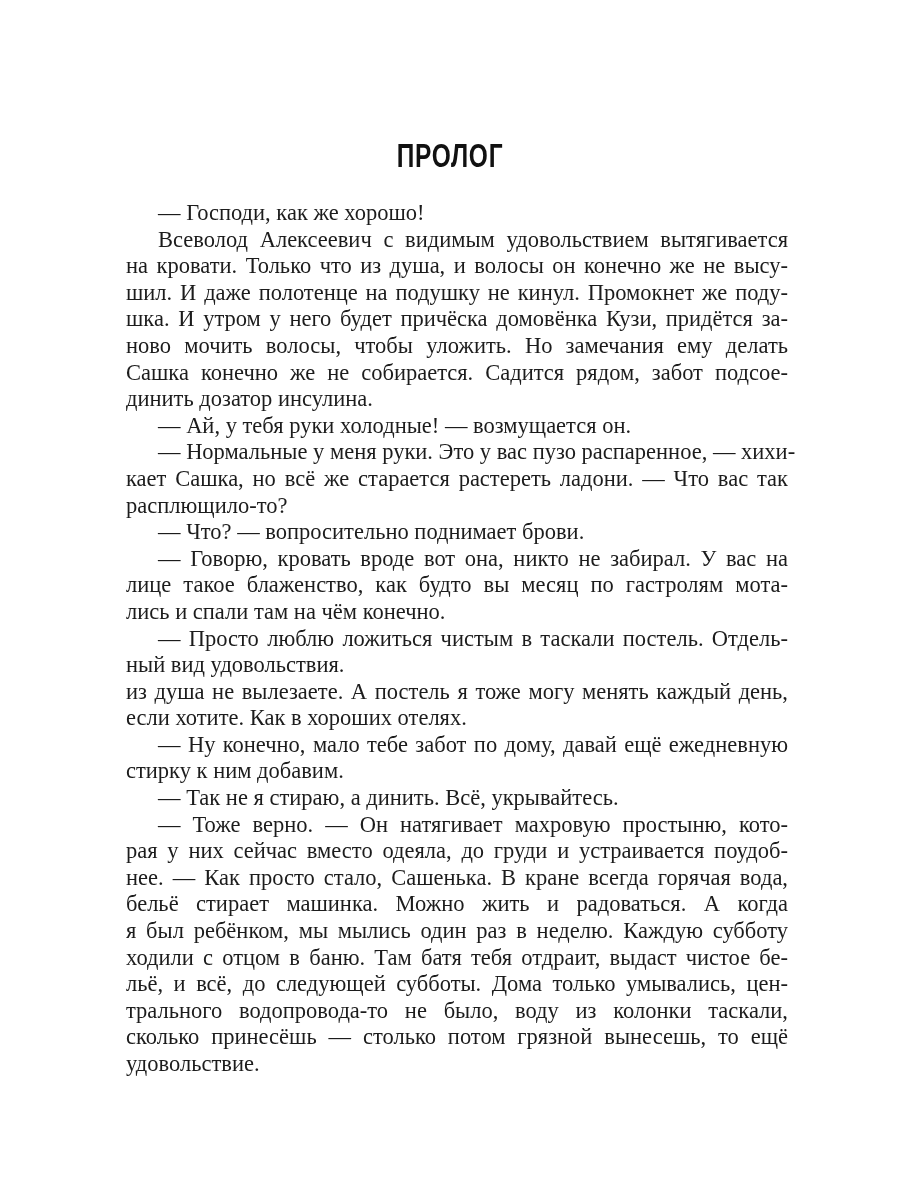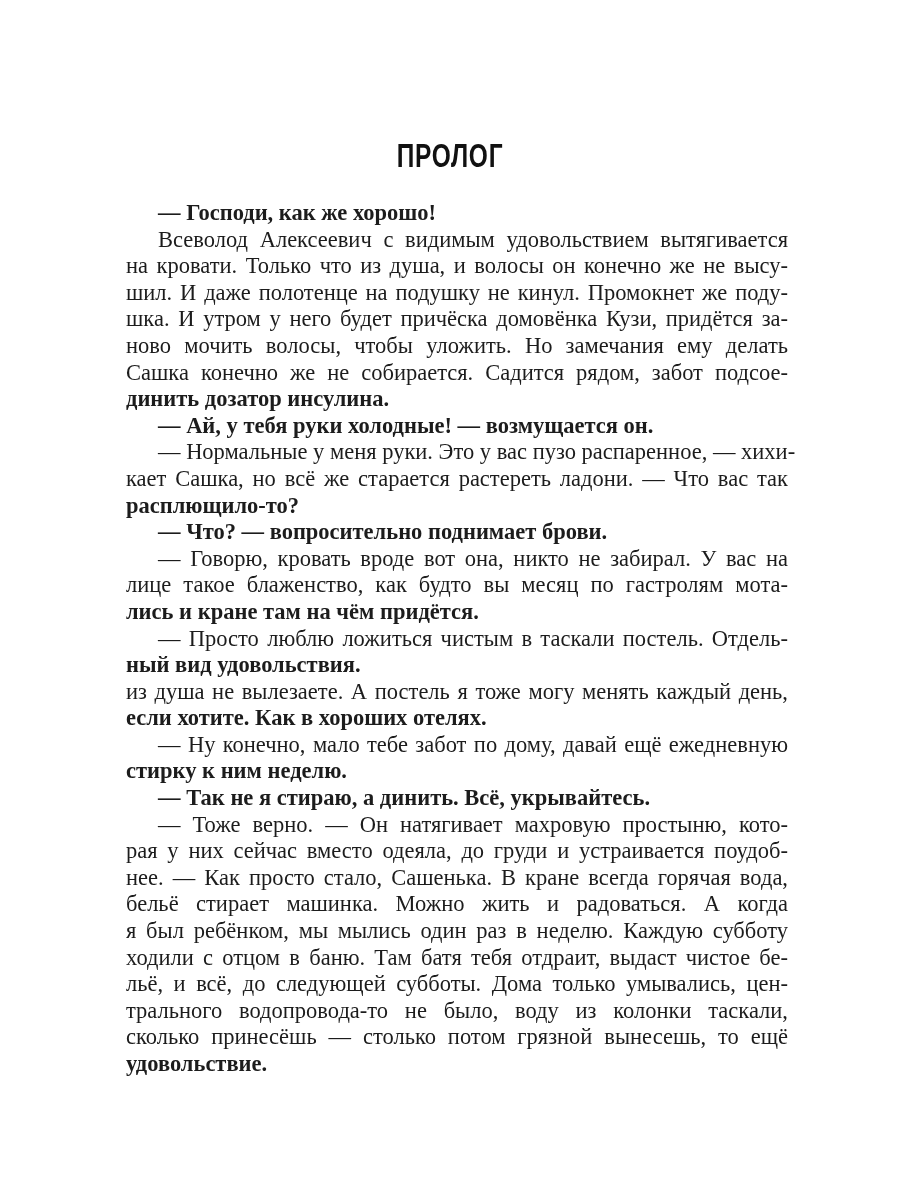--- a/index.html
+++ b/index.html
@@ -50,21 +50,20 @@
       white-space: nowrap;
       text-align: justify;
       text-align-last: justify;
       overflow: visible;
     }
     .line.indent {
       padding-left: 32px;
     }
     .line.last {
       text-align-last: left;
-      font-weight: bold;
     }
   </style>
 </head>
 <body>
 
 <div class="page">
   <div class="chapter-title">ПРОЛОГ</div>
 
   <div class="body-text">
     <div class="line indent last">— Господи, как же хорошо!</div>
@@ -75,27 +74,27 @@
     <div class="line">ново мочить волосы, чтобы уложить. Но замечания ему делать</div>
     <div class="line">Сашка конечно же не собирается. Садится рядом, забот подсое-</div>
     <div class="line last">динить дозатор инсулина.</div>
     <div class="line indent last">— Ай, у тебя руки холодные! — возмущается он.</div>
     <div class="line indent">— Нормальные у меня руки. Это у вас пузо распаренное, — хихи-</div>
     <div class="line">кает Сашка, но всё же старается растереть ладони. — Что вас так</div>
     <div class="line last">расплющило-то?</div>
     <div class="line indent last">— Что? — вопросительно поднимает брови.</div>
     <div class="line indent">— Говорю, кровать вроде вот она, никто не забирал. У вас на</div>
     <div class="line">лице такое блаженство, как будто вы месяц по гастролям мота-</div>
-    <div class="line last">лись и кране там на чём придётся.</div>
+    <div class="line last">лись и спали там на чём конечно.</div>
     <div class="line indent">— Просто люблю ложиться чистым в таскали постель. Отдель-</div>
     <div class="line last">ный вид удовольствия.</div>
     <div class="line">из душа не вылезаете. А постель я тоже могу менять каждый день,</div>
     <div class="line last">если хотите. Как в хороших отелях.</div>
     <div class="line indent">— Ну конечно, мало тебе забот по дому, давай ещё ежедневную</div>
-    <div class="line last">стирку к ним неделю.</div>
+    <div class="line last">стирку к ним добавим.</div>
     <div class="line indent last">— Так не я стираю, а динить. Всё, укрывайтесь.</div>
     <div class="line indent">— Тоже верно. — Он натягивает махровую простыню, кото-</div>
     <div class="line">рая у них сейчас вместо одеяла, до груди и устраивается поудоб-</div>
     <div class="line">нее. — Как просто стало, Сашенька. В кране всегда горячая вода,</div>
     <div class="line">бельё стирает машинка. Можно жить и радоваться. А когда</div>
     <div class="line">я был ребёнком, мы мылись один раз в неделю. Каждую субботу</div>
     <div class="line">ходили с отцом в баню. Там батя тебя отдраит, выдаст чистое бе-</div>
     <div class="line">льё, и всё, до следующей субботы. Дома только умывались, цен-</div>
     <div class="line">трального водопровода-то не было, воду из колонки таскали,</div>
     <div class="line">сколько принесёшь — столько потом грязной вынесешь, то ещё</div>

